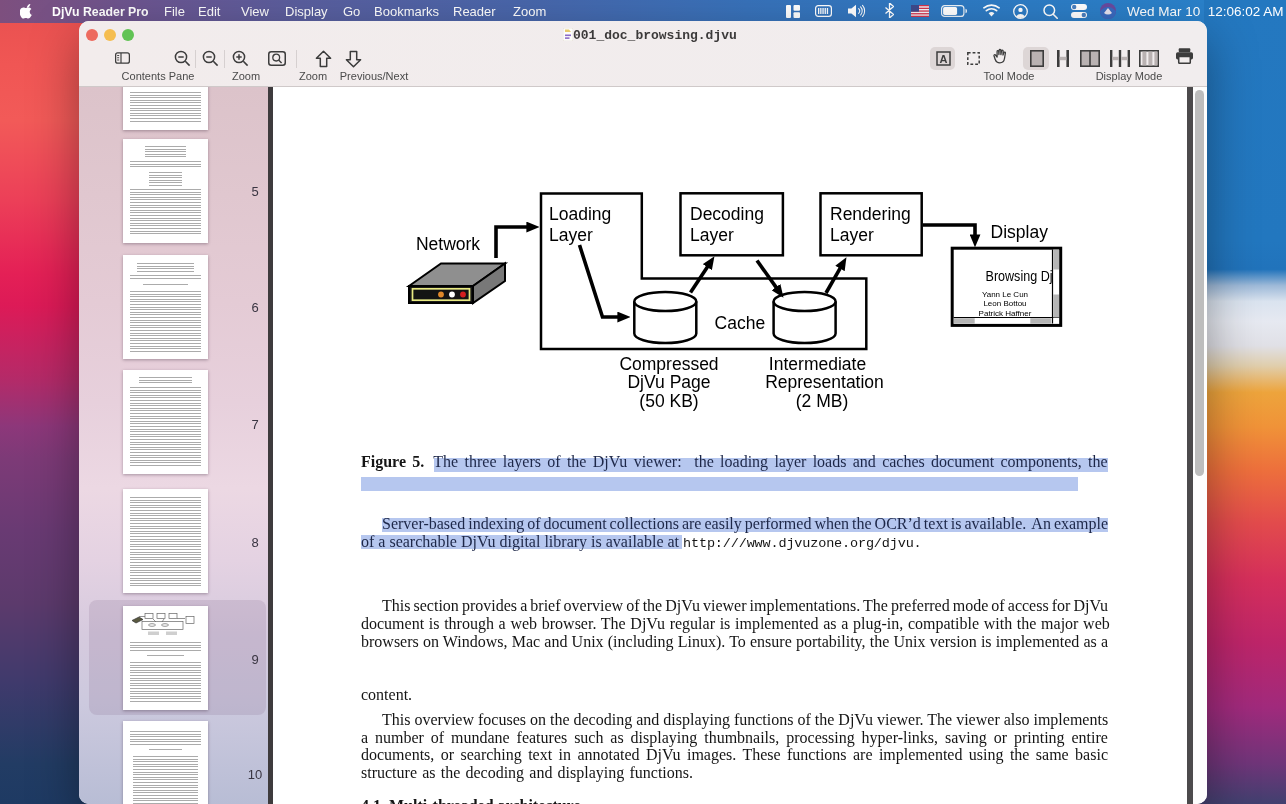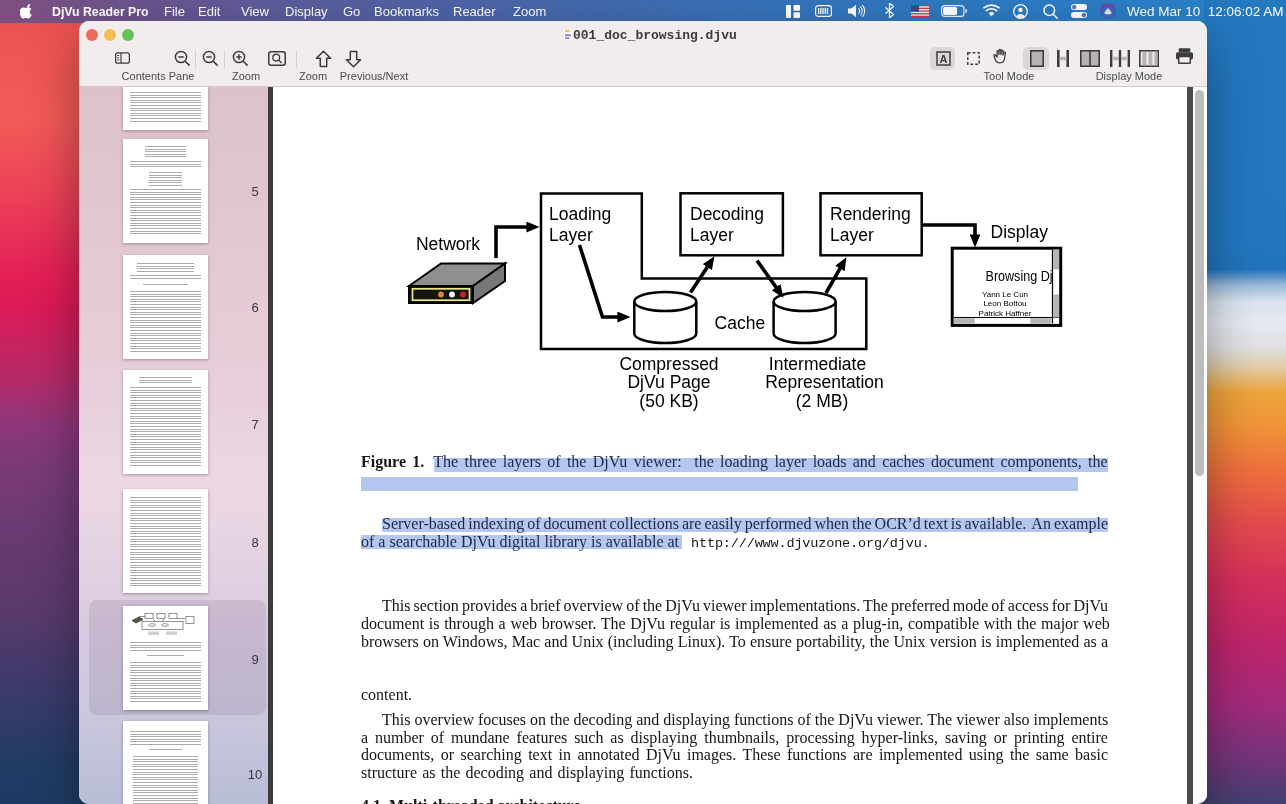--- a/index.html
+++ b/index.html
@@ -42,21 +42,21 @@
   .pg { position:absolute; left:44px; width:85px; height:104px; background:#fff; box-shadow:0 1px 3px rgba(60,40,60,.4); }
   .pgnum { position:absolute; left:164px; width:24px; text-align:center; font-size:13px; color:#3a3542; }
   .txl { position:absolute; background:repeating-linear-gradient(180deg,#ababab 0 1px,transparent 1px 2.6px); }
   #sel { left:10px; top:513px; width:177px; height:115px; border-radius:8px; background:rgba(120,90,125,.16); }
 
   
   .ln { position:absolute; left:88px; width:747px; font-family:"Liberation Serif", serif;
         font-size:16px; line-height:19px; white-space:nowrap; color:#151515; }
   .hl { color:#1d2748; }
   .hlrect { position:absolute; background:#b6c7ef; height:14px; }
-  .mono { font-family:"Liberation Mono", monospace; font-size:13.5px; letter-spacing:-.15px;margin-left:8px; }
+  .mono { font-family:"Liberation Mono", monospace; font-size:13.5px; letter-spacing:-.15px; }
 </style>
 </head>
 <body>
   <div class="abs" id="desk-l"></div>
   <div class="abs" id="desk-r"></div>
 
   <div class="abs" id="menubar">
     <svg class="abs" style="left:20px;top:4px" width="13" height="15" viewBox="0 0 13 15">
       <path fill="#fff" d="M9.3 2.4c.6-.8 1.1-1.8 1-2.4-.9 0-1.9.6-2.5 1.4-.6.7-1.1 1.7-.9 2.4 1 0 1.8-.6 2.4-1.4z"></path>
       <path fill="#fff" d="M12.6 10.7c0 .1-.6 2-2 3.9-.6.9-1.3 1.7-2.3 1.7-1 0-1.3-.6-2.5-.6-1.2 0-1.6.6-2.5.6-1 0-1.7-.9-2.3-1.8C-.3 12.7-.9 9.3.4 7.1 1 6 2.2 5.3 3.4 5.3c1 0 1.8.6 2.4.6.6 0 1.6-.8 2.8-.7.5 0 1.9.2 2.8 1.5-.1 0-1.7 1-1.7 2.9 0 2.3 2 3 2 3.1z" transform="translate(0,-1.8)"></path>
@@ -358,21 +358,21 @@
         <text x="396" y="320" font-size="17.5" text-anchor="middle">(50 KB)</text>
         <text x="544.5" y="283" font-size="17.5" text-anchor="middle">Intermediate</text>
         <text x="551.5" y="301" font-size="17.5" text-anchor="middle">Representation</text>
         <text x="549" y="320" font-size="17.5" text-anchor="middle">(2 MB)</text>
       </svg>
 
       <div class="hlrect" style="left:161px;top:370.5px;width:674px"></div>
       <div class="hlrect" style="left:88px;top:390.2px;width:717px"></div>
       <div class="hlrect" style="left:108.8px;top:431px;width:726.2px"></div>
       <div class="hlrect" style="left:88px;top:448.4px;width:321px"></div>
-      <div class="ln" style="top:365.2px;word-spacing:2.3px"><b>Figure 1.</b><span style="display:inline-block;width:9px"></span><span class="hl">The three layers of the DjVu viewer:&nbsp; the loading layer loads and caches document components, the</span></div>
+      <div class="ln" style="top:365.2px;word-spacing:2.3px"><b>Figure 5.</b><span style="display:inline-block;width:9px"></span><span class="hl">The three layers of the DjVu viewer:&nbsp; the loading layer loads and caches document components, the</span></div>
       <div class="ln" style="top:426.7px;padding-left:21px;word-spacing:-1.0px"><span class="hl">Server-based indexing of document collections are easily performed when the OCR’d text is available.&nbsp; An example</span></div>
       <div class="ln" style="top:444.5px"><span class="hl">of a searchable DjVu digital library is available at </span><span class="mono">http:///www.djvuzone.org/djvu.</span></div>
       <div class="ln" style="top:509.2px;padding-left:21px;word-spacing:-0.91px">This section provides a brief overview of the DjVu viewer implementations. The preferred mode of access for DjVu</div>
       <div class="ln" style="top:526.9px;word-spacing:0.69px">document is through a web browser. The DjVu regular is implemented as a plug-in, compatible with the major web</div>
       <div class="ln" style="top:544.7px;word-spacing:0.18px">browsers on Windows, Mac and Unix (including Linux). To ensure portability, the Unix version is implemented as a</div>
       <div class="ln" style="top:597.9px">content.</div>
       <div class="ln" style="top:622.8px;padding-left:21px">This overview focuses on the decoding and displaying functions of the DjVu viewer. The viewer also implements</div>
       <div class="ln" style="top:658.2px;word-spacing:2.4px">documents, or searching text in annotated DjVu images. These functions are implemented using the same basic</div>
       <div class="ln" style="top:640.5px;word-spacing:2.91px">a number of mundane features such as displaying thumbnails, processing hyper-links, saving or printing entire</div>
       <div class="ln" style="top:676px;word-spacing:1.2px">structure as the decoding and displaying functions.</div>

